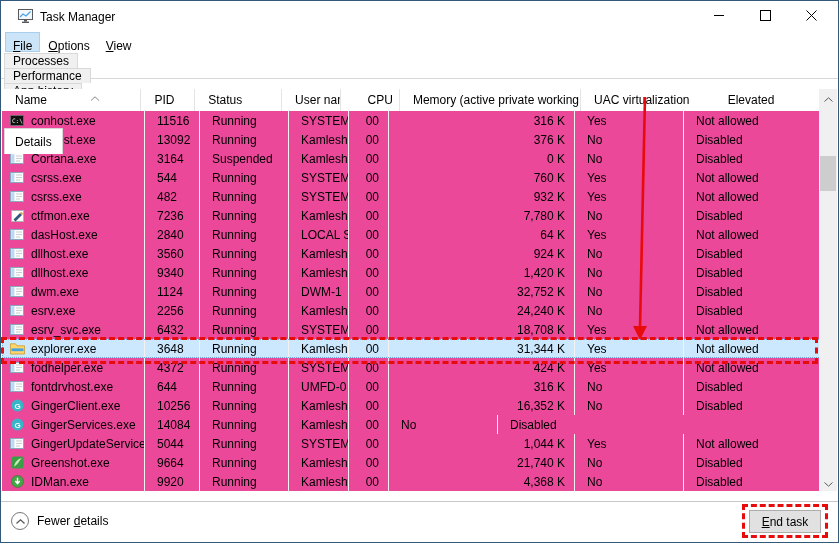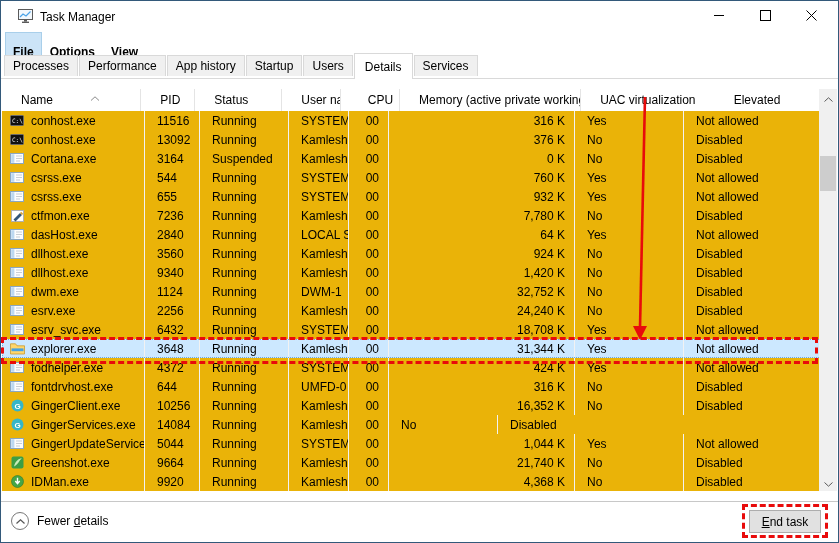--- a/index.html
+++ b/index.html
@@ -7,41 +7,41 @@
           box-sizing:border-box;font-family:"Liberation Sans",sans-serif;font-size:12px;color:#000;overflow:hidden;}
 
   
   .titlebar{position:absolute;top:0;left:0;right:4px;height:31px;display:flex;align-items:center;padding-left:9px;background:#fff;}
   .title-text{margin-left:7px;}
   .win-controls{position:absolute;top:0;right:0;height:31px;display:flex;}
   .win-btn{width:46px;display:flex;align-items:center;justify-content:center;}
 
   
   .menubar{position:absolute;top:31px;left:4px;height:20px;display:flex;}
-  .menu-item{padding:14px 8px;line-height:13px;font-weight:bold;}
+  .menu-item{padding:8px 8px;line-height:13px;}
   .menu-item.hl{background:#cce4f7;box-shadow:inset 0 0 0 1px #a9cfea;}
 
   
   .tabstrip{position:absolute;top:52px;left:0;right:0;height:26px;border-bottom:1px solid #d9d9d9;
-            display:flex;align-items:center;padding-left:3px;box-sizing:border-box;}
+            display:flex;align-items:flex-start;padding-left:3px;box-sizing:border-box;flex-direction:column;}
   .tab{box-sizing:border-box;height:21px;display:flex;align-items:center;padding:0 8px;background:#f0f0f0;
        border:1px solid #d9d9d9;border-bottom:none;margin-right:1px;white-space:nowrap;}
   .tab.active{height:26px;background:#fff;margin-bottom:-1px;z-index:2;position:relative;padding:9px 10px;}
 
   
   .thead{position:absolute;top:88px;left:1px;width:819px;height:22px;border-bottom:1px solid #d9d9d9;display:flex;background:#fff;}
   .hcell{box-sizing:border-box;border-right:1px solid #e4e4e4;display:flex;align-items:center;
-         padding-left:19px;position:relative;white-space:nowrap;overflow:hidden;}
+         padding-left:13px;position:relative;white-space:nowrap;overflow:hidden;}
   .hcell.num{justify-content:flex-end;padding-right:6px;padding-left:2px;margin-left:20px;}
   .sort-caret{position:absolute;top:1px;left:88px;}
   .c0{width:143px}.c1{width:55px}.c2{width:89px}.c3{width:60px}.c4{width:40px}
   .c5{width:186px}.c6{width:109px}.c7{width:137px;border-right:none!important}
 
   
-  .tbody{position:absolute;top:110px;left:1px;width:819px;height:380px;background:#eab308;}
+  .tbody{position:absolute;top:110px;left:1px;width:819px;height:380px;background:#ec4899;}
   .trow{display:flex;height:19px;}
   .trow.selected{background:#cce8ff;outline:1px dotted #6da8dc;outline-offset:-1px;}
   .tcell{box-sizing:border-box;height:19px;display:flex;align-items:center;padding-left:12px;
          border-right:1px solid #f2f2f2;overflow:hidden;white-space:nowrap;}
   .tcell.num{justify-content:flex-end;padding-right:9px;padding-left:2px;}
   .tcell.namecell{padding-left:0;}
   .icon{width:16px;display:flex;justify-content:center;margin-left:7px;flex:none;}
   .name-label{margin-left:6px;}
 
   
@@ -236,21 +236,21 @@
             <svg width="14" height="11">
               <rect x="0.5" y="0.5" width="13" height="10" fill="#fdfdfd" stroke="#8aa7c2"></rect>
               <rect x="1.2" y="1.2" width="3.2" height="8.6" fill="#bcd8f0"></rect>
               <rect x="6" y="2.5" width="6" height="1" fill="#c8cdd3"></rect>
               <rect x="6" y="5" width="6" height="1" fill="#c8cdd3"></rect>
               <rect x="6" y="7.5" width="4" height="1" fill="#c8cdd3"></rect>
             </svg>
           </span>
           <span class="name-label">csrss.exe</span>
         </div>
-        <div class="tcell c1">655</div>
+        <div class="tcell c1">482</div>
         <div class="tcell c2">Running</div>
         <div class="tcell c3">SYSTEM</div>
         <div class="tcell c4 num">00</div>
         <div class="tcell c5 num">932 K</div>
         <div class="tcell c6">Yes</div>
         <div class="tcell c7">Not allowed</div>
       </div>
       <div class="trow">
         <div class="tcell namecell c0">
           <span class="icon">

